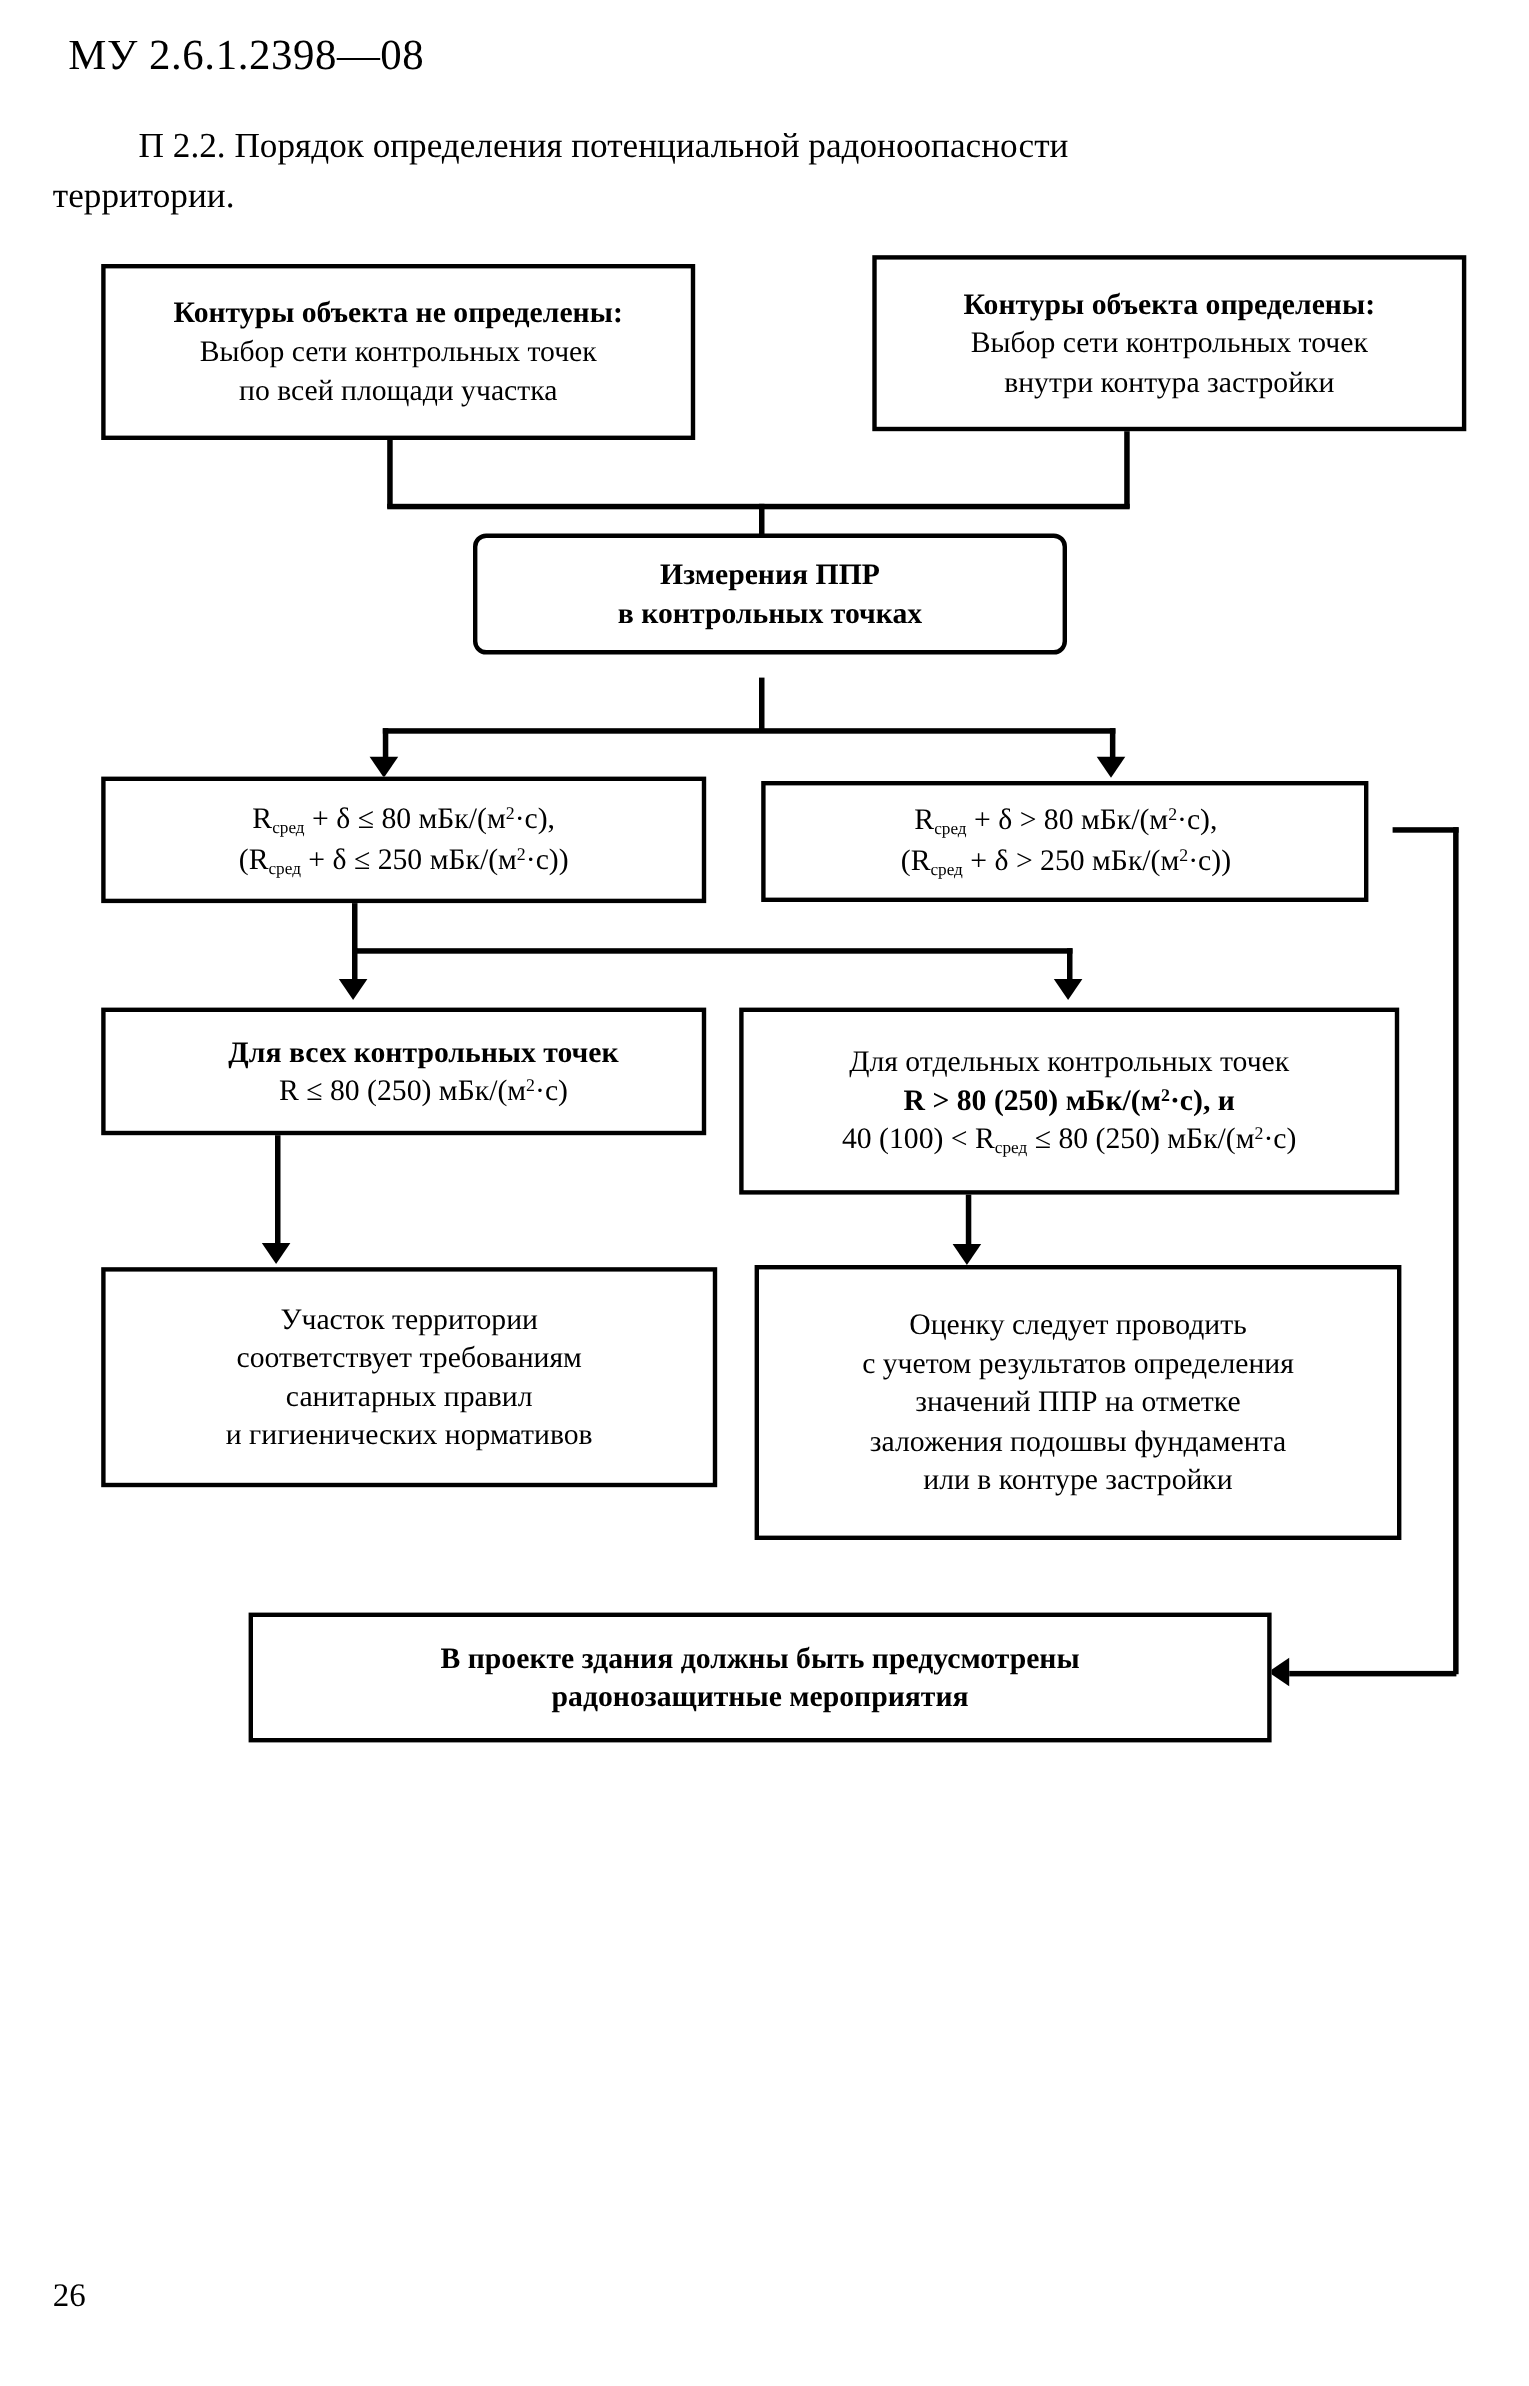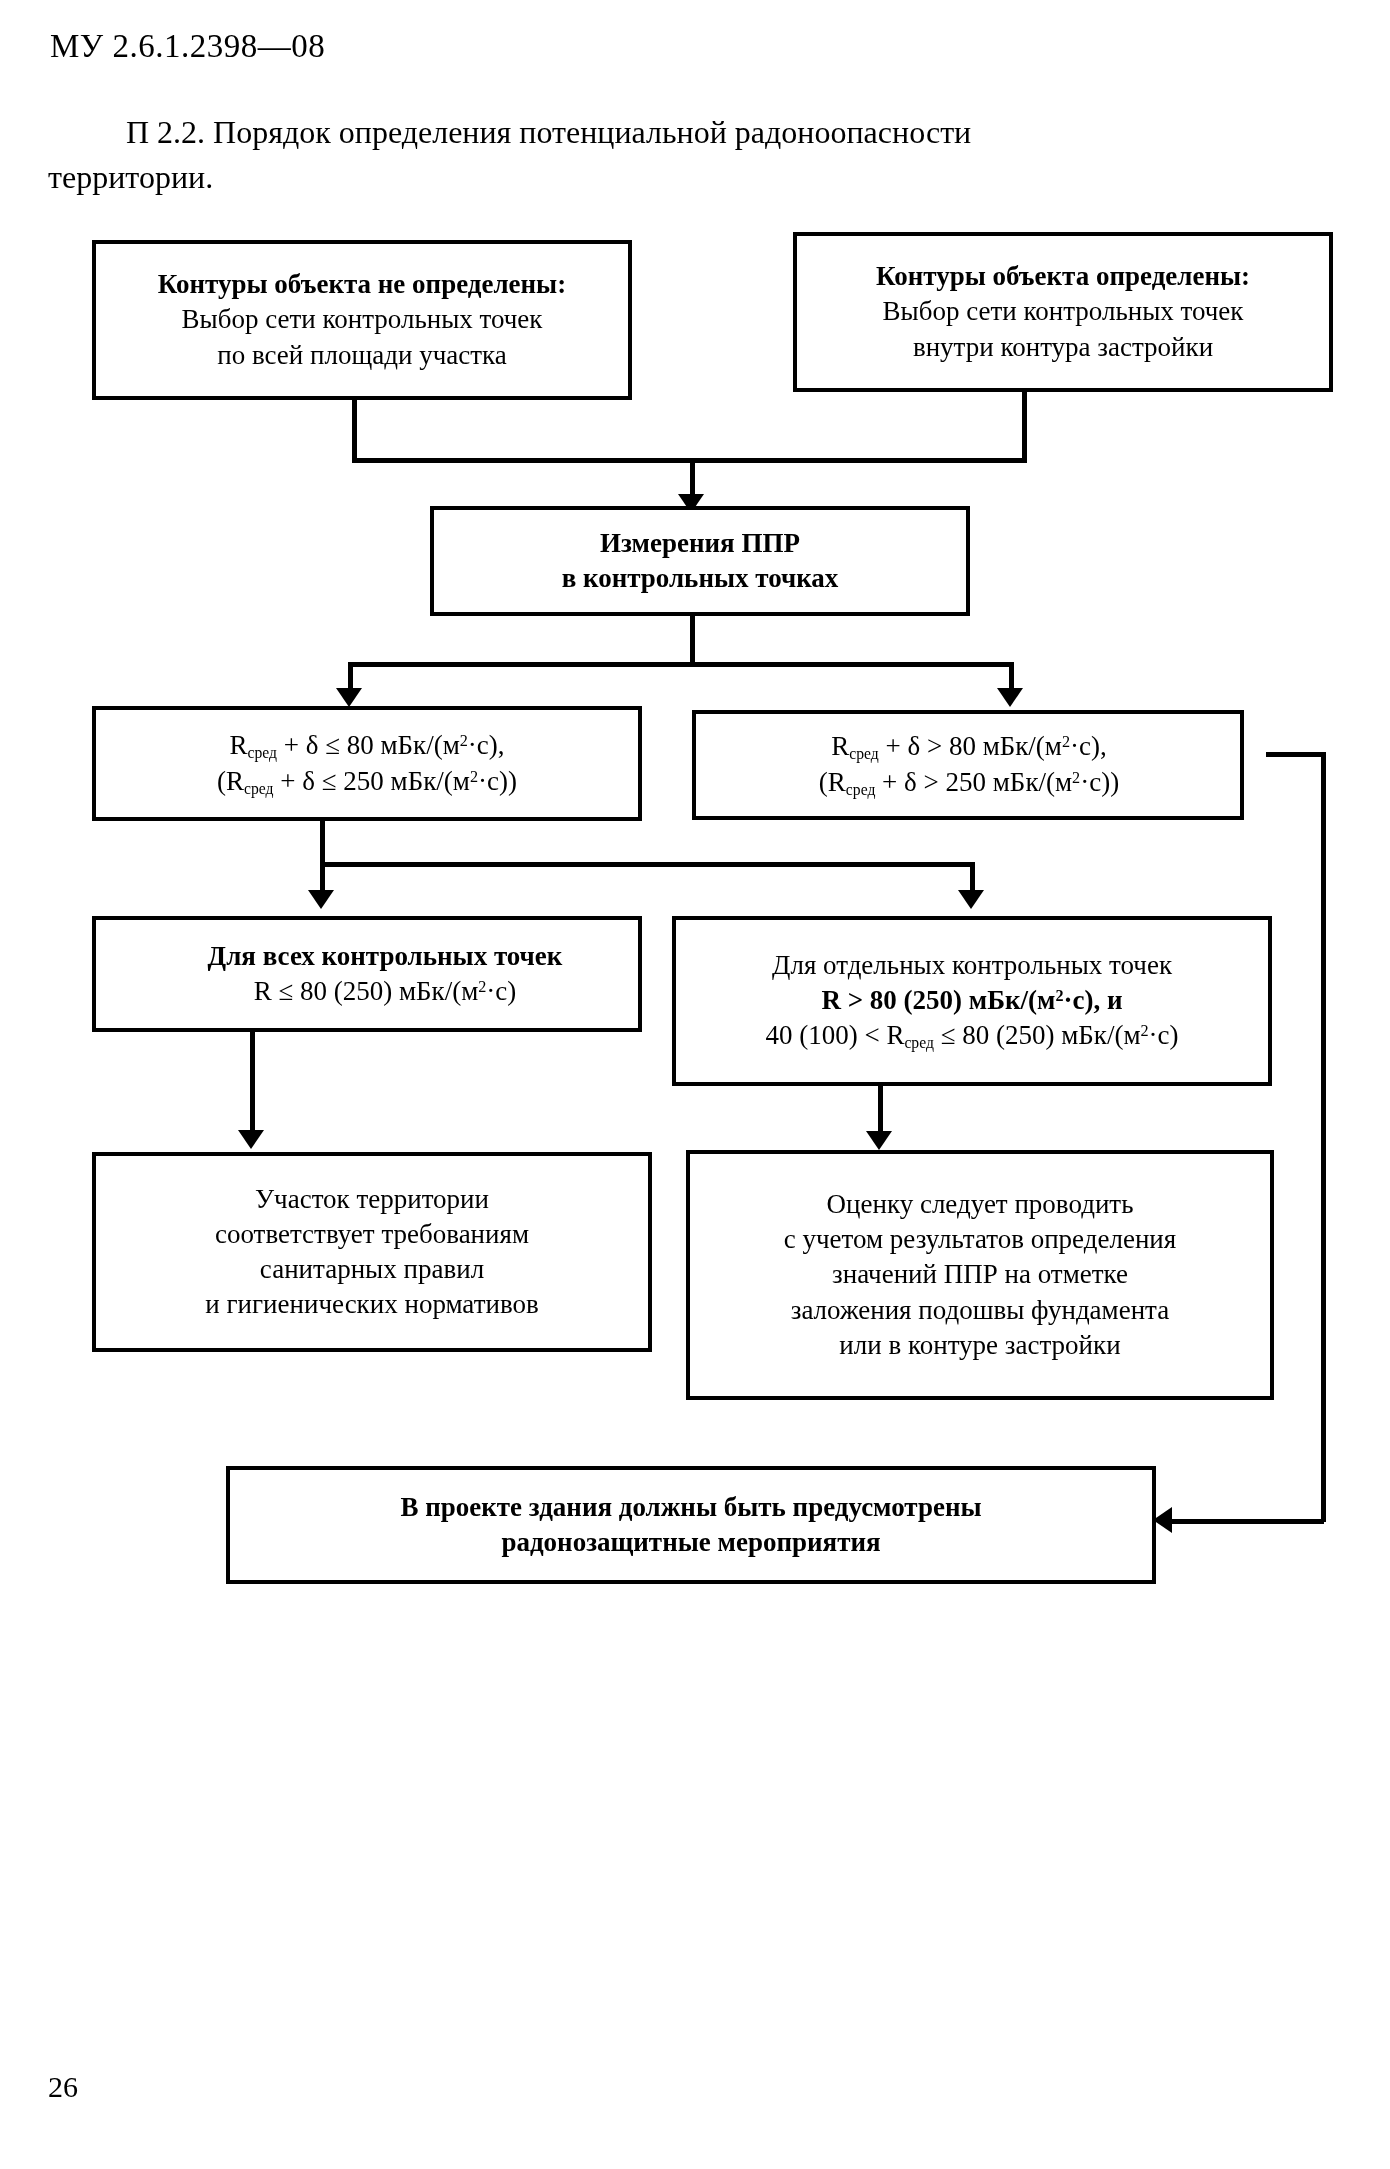--- a/index.html
+++ b/index.html
@@ -7,22 +7,22 @@
     width:1390px; height:2169px;
     background:#ffffff;
     font-family:"Liberation Serif", "DejaVu Serif", serif;
     color:#000000;
     position:relative;
     overflow:hidden;
   }
   .page { position:relative; width:1390px; height:2169px; }
 
   .hdr {
-    position:absolute; left:50px; top:28px;
-    font-size:33px; letter-spacing:0.5px;
+    position:absolute; left:62px; top:28px;
+    font-size:39px; letter-spacing:0.5px;
   }
   .para {
     position:absolute; left:48px; top:110px; width:1300px;
     font-size:32px; line-height:1.42; text-align:left;
   }
   .para .ind { display:block; text-indent:78px; }
 
   .pageno {
     position:absolute; left:48px; top:2070px;
     font-size:30px;
@@ -94,21 +94,21 @@
         <span class="ln">Выбор сети контрольных точек</span>
         <span class="ln">внутри контура застройки</span>
       </div>
 
     <div class="ln-v" style="left:352px; top:400px; height:62px;"></div>
     <div class="ln-v" style="left:1022px; top:392px; height:70px;"></div>
     <div class="ln-h" style="left:352px; top:458px; width:675px;"></div>
     <div class="ln-v" style="left:690px; top:458px; height:45px;"></div>
     <div class="arrow-d" style="left:678px; top:494px;"></div>
 
-    <div class="box bold" style="left:430px; top:506px; width:540px; height:110px;">
+    <div class="box bold" style="left:430px; top:485px; width:540px; height:110px;border-radius:12px;">
         <span class="ln b">Измерения ППР</span>
         <span class="ln b">в контрольных точках</span>
       </div>
 
     <div class="ln-v" style="left:690px; top:616px; height:50px;"></div>
     <div class="ln-h" style="left:348px; top:662px; width:666px;"></div>
     <div class="ln-v" style="left:348px; top:662px; height:32px;"></div>
     <div class="arrow-d" style="left:336px; top:688px;"></div>
     <div class="ln-v" style="left:1009px; top:662px; height:32px;"></div>
     <div class="arrow-d" style="left:997px; top:688px;"></div>

